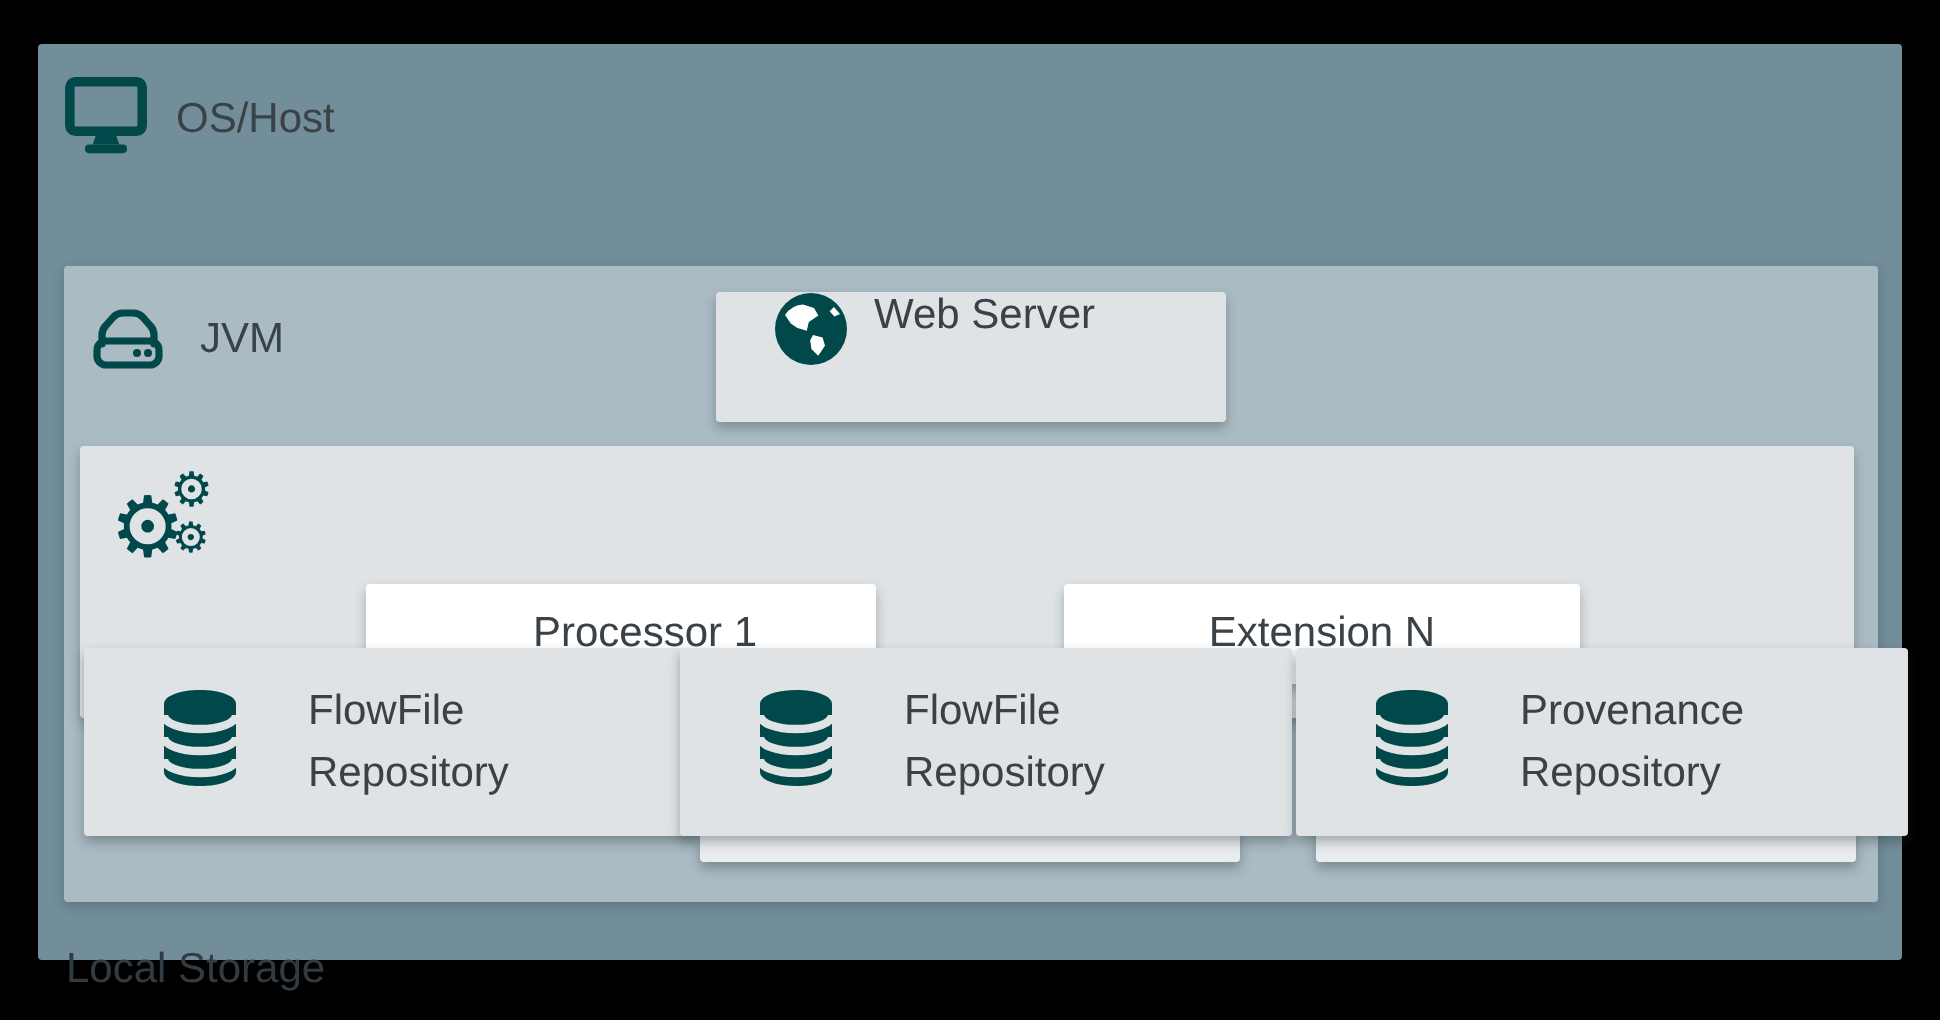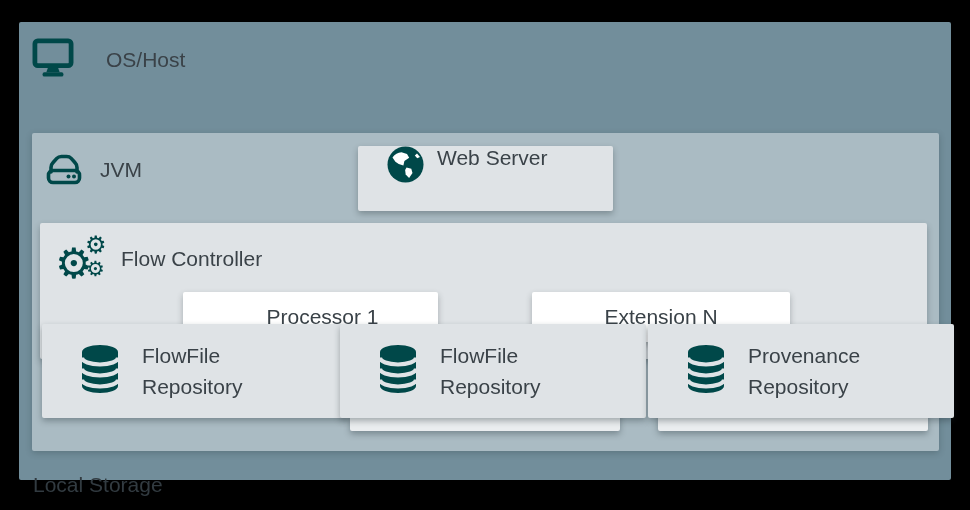--- a/index.html
+++ b/index.html
@@ -8,21 +8,21 @@
     position:relative;width:970px;height:510px;background:#000;
     font-family:"Liberation Sans","DejaVu Sans",sans-serif;
     color:#3C4347;overflow:hidden;
   }
   .os-host{
     position:absolute;left:19px;top:22px;width:932px;height:458px;
     background:#728E9B;border-radius:2px;
   }
   .hdr{position:absolute;display:flex;align-items:center;}
   .hdr-label{font-size:21px;color:#3A4248;white-space:nowrap;}
-  .os-hdr{left:13px;top:14px;height:48px;gap:32px;}
+  .os-hdr{left:13px;top:14px;height:48px;gap:14px;}
   .jvm{
     position:absolute;left:13px;top:65px;width:907px;height:318px;
     background:#AABBC3;border-radius:2px;
     box-shadow:0 2px 6px rgba(30,42,48,.25);
     margin-top:46px;
   }
   .jvm-hdr{left:12px;top:15px;height:44px;gap:16px;}
   .web-server{
     position:absolute;left:326px;top:13px;width:255px;height:65px;
     background:#DFE3E6;border-radius:2px;
@@ -46,21 +46,21 @@
   .repo-wrap{position:absolute;top:302px;width:270px;height:94px;z-index:3;}
   .repo-back{
     position:absolute;left:10px;top:13px;width:270px;height:94px;
     background:#EAEDEF;border-radius:2px;
     box-shadow:0 3px 6px rgba(30,42,48,.35);
   }
   .repo-card{
     position:absolute;left:0;top:0;width:306px;height:94px;
     background:#DFE3E6;border-radius:2px;
     box-shadow:0 3px 6px rgba(30,42,48,.35);
-    display:flex;align-items:center;padding-left:36px;gap:20px;
+    display:flex;align-items:center;padding-left:36px;gap:32px;
   }
   .repo-text{font-size:21px;line-height:31px;color:#3A4248;white-space:nowrap;}
   .local-storage{
     position:absolute;left:14px;top:423px;font-size:21px;color:#323B41;white-space:nowrap;margin-top:28px;
   }
   .icon-box{position:relative;flex:0 0 auto;display:block;}
   .gears{width:50px;height:48px;}
   .gear{
     position:absolute;font-family:"DejaVu Sans",sans-serif;color:#004849;
     line-height:1;font-weight:400;user-select:none;
@@ -112,21 +112,20 @@
         <span class="hdr-label">Web Server</span>
       </div>
 
       <div class="flow-controller">
         <div class="hdr fc-hdr">
           <span class="icon-box gears">
             <span class="gear gear-big">⚙</span>
             <span class="gear gear-small-top">⚙</span>
             <span class="gear gear-small-bottom">⚙</span>
           </span>
-          <span class="hdr-label">Flow Controller</span>
         </div>
 
         <div class="white-card proc-card">
           <span>Processor 1</span>
         </div>
         <div class="white-card ext-card">
           <span>Extension N</span>
         </div>
       </div>
     </div>

